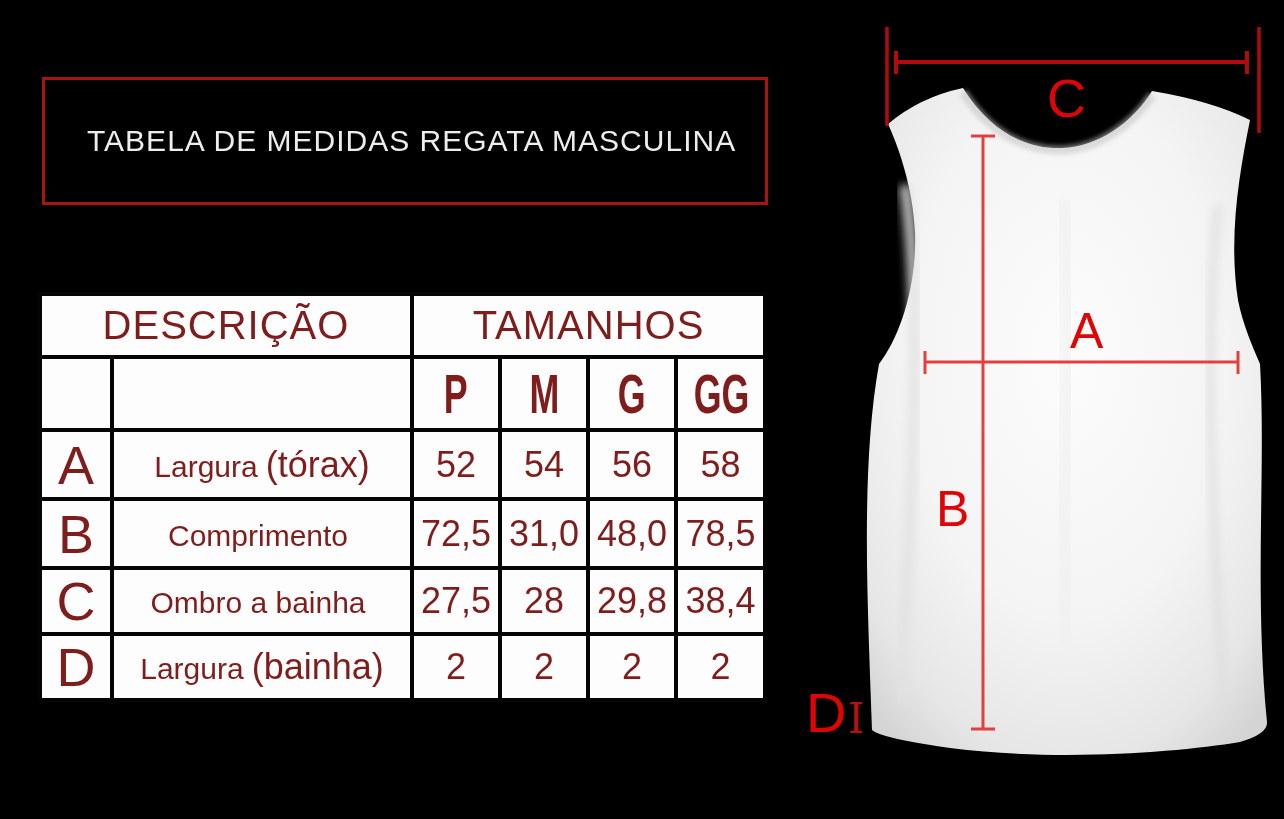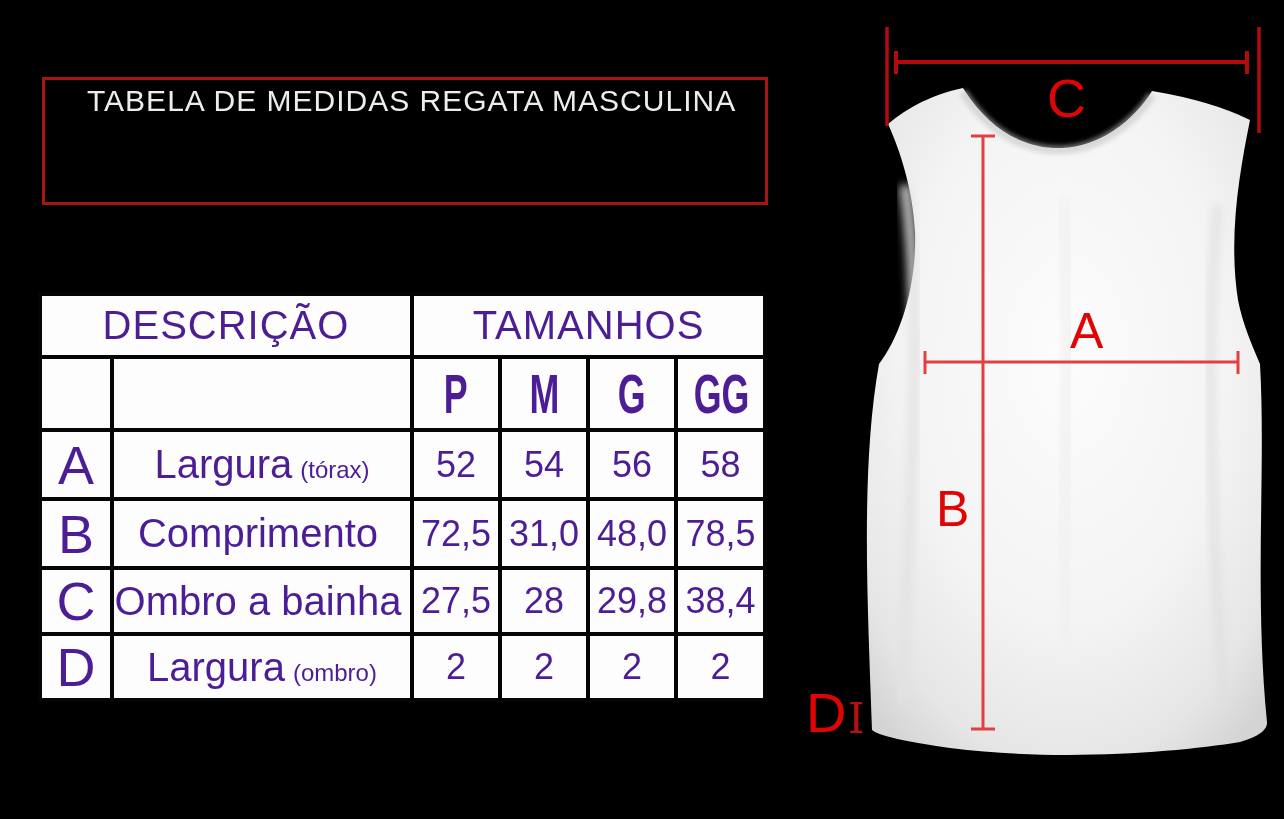--- a/index.html
+++ b/index.html
@@ -4,46 +4,46 @@
 <style>
   html,body{margin:0;padding:0;background:#000;}
   .stage{
     position:relative;width:1284px;height:819px;background:#000;overflow:hidden;
     font-family:"Liberation Sans",sans-serif;
   }
   
   .title-box{
     position:absolute;left:42px;top:77px;width:726px;height:128px;
     border:3px solid #a81414;box-sizing:border-box;
-    display:flex;flex-direction:column;
+    display:flex;flex-direction:column;justify-content:center;
     padding-left:42px;color:#ededed;
     font-size:30px;letter-spacing:1px;line-height:42px;
   }
   
   table.size-table{
     position:absolute;left:38px;top:292px;width:725px;height:406px;
-    border-collapse:collapse;table-layout:fixed;color:#4c1d95;
+    border-collapse:collapse;table-layout:fixed;color:#7f1d1d;
   }
   table.size-table td{
     border:4px solid #050505;background:#fdfdfd;
     text-align:center;vertical-align:middle;padding:0;overflow:hidden;
   }
   tr.r-head{height:63px;}
   tr.r-sub{height:73px;}
   tr.r-a,tr.r-b{height:69px;}
   tr.r-c,tr.r-d{height:66px;}
   td.c-head{font-size:40px;letter-spacing:1px;}
   td.c-size .cond{
     display:inline-block;font-size:56px;font-weight:bold;line-height:1;
     transform:scaleX(0.64);transform-origin:center;
   }
   td.c-letter{font-size:54px;}
   td.c-desc{text-align:left;padding-left:9px;white-space:nowrap;}
-  td.c-desc .lbl{font-size:40px;}
-  td.c-desc .note{font-size:24px;margin-left:8px;text-align:center;}
+  td.c-desc .lbl{font-size:30px;}
+  td.c-desc .note{font-size:36px;margin-left:8px;text-align:center;}
   td.c-val{font-size:36px;}
   
   svg.garment{position:absolute;left:0;top:0;width:1284px;height:819px;}
   .m-label{position:absolute;line-height:1;color:#e00505;}
   .lbl-c{left:1047px;top:71px;font-size:54px;}
   .lbl-a{left:1070px;top:306px;font-size:50px;}
   .lbl-b{left:936px;top:484px;font-size:50px;}
   .lbl-d{left:806px;top:685px;font-size:56px;}
   .mrk-i{left:848px;top:698px;font-size:42px;color:#b51212;font-family:"DejaVu Serif",serif;}
 </style>
@@ -174,21 +174,21 @@
         </td>
         <td class="c-val">27,5</td>
         <td class="c-val">28</td>
         <td class="c-val">29,8</td>
         <td class="c-val">38,4</td>
       </tr>
 
       <tr class="r-d">
         <td class="c-letter">D</td>
         <td class="c-desc">
-          <span class="lbl">Largura</span><span class="note">(ombro)</span>
+          <span class="lbl">Largura</span><span class="note">(bainha)</span>
         </td>
         <td class="c-val">2</td>
         <td class="c-val">2</td>
         <td class="c-val">2</td>
         <td class="c-val">2</td>
       </tr>
     </tbody>
   </table>
 
   <div class="m-label lbl-c">C</div>

